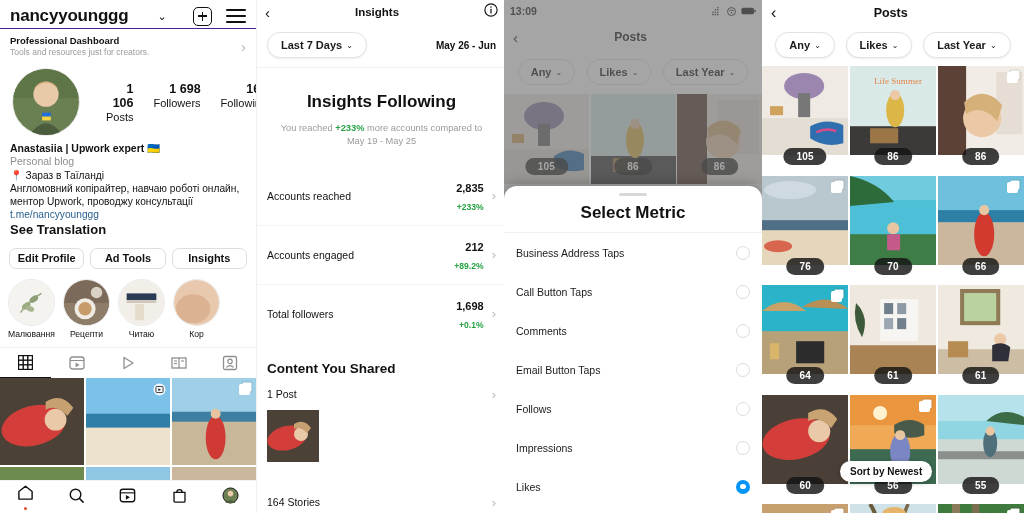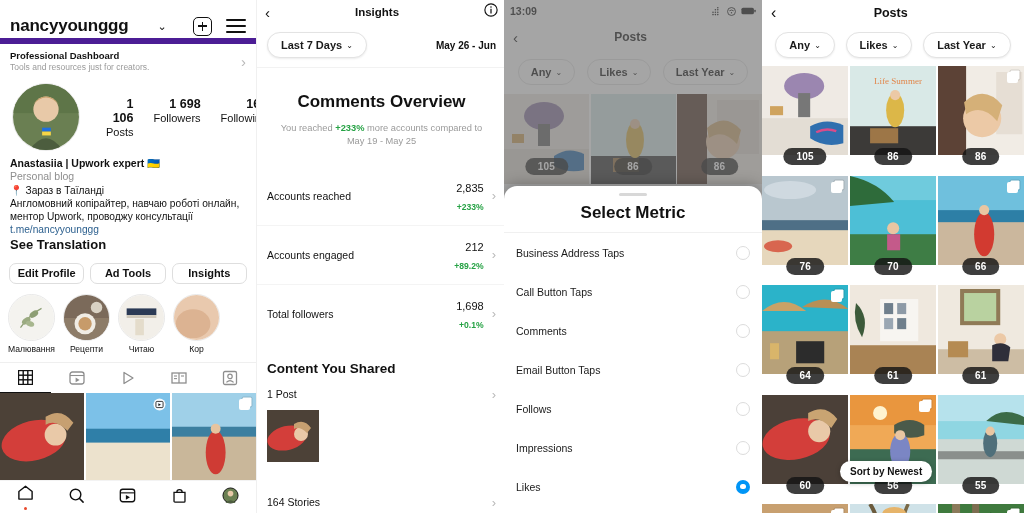--- a/index.html
+++ b/index.html
@@ -22,33 +22,33 @@
   }
   .caret { font-size: 8px; font-weight: normal; }
   .btn-outline {
     border: 1px solid #dedede; border-radius: 7px; background: #fff;
     font-size: 11px; font-weight: bold; color: #111;
     display: flex; align-items: center; justify-content: center; height: 21px;
   }
 
   
   #panel1 { left: 0; width: 256px; }
-  .p1-top { display: flex; align-items: center; padding: 16px 10px 2px 10px; gap: 24px; }
+  .p1-top { display: flex; align-items: center; padding: 6px 10px 2px 10px; gap: 24px; }
   .p1-user { font-size: 17px; font-weight: bold; color: #111; letter-spacing: -0.2px; }
   .p1-user-caret { font-size: 11px; margin-left: 5px; color: #111; font-weight: 400; }
   .p1-top-icons { margin-left: auto; display: flex; align-items: center; gap: 14px; }
   .ico-plus { width: 19px; height: 19px; border: 1.6px solid #111; border-radius: 5px;
       position: relative; }
   .ico-plus:before, .ico-plus:after { content: ""; position: absolute; background: #111; }
   .ico-plus:before { left: 4px; right: 4px; top: 7.6px; height: 1.6px; }
   .ico-plus:after { top: 4px; bottom: 4px; left: 7.6px; width: 1.6px; }
   .ico-burger { width: 20px; height: 14px; display: flex; flex-direction: column; justify-content: space-between; }
   .ico-burger span { display: block; height: 1.8px; background: #111; border-radius: 2px; }
 
-  .p1-dash { border-top: 6px solid #4c1d95; padding: 6px 10px 7px 10px; display: flex; align-items: center; }
+  .p1-dash { border-top: 1px solid #4c1d95; padding: 6px 10px 7px 10px; display: flex; align-items: center; }
   .p1-dash-t { font-size: 9.5px; font-weight: bold; color: #111; }
   .p1-dash-s { font-size: 8.5px; color: #9a9a9a; margin-top: 1px; }
 
   .p1-idrow { display: flex; align-items: center; padding: 4px 12px 2px 12px; }
   .avatar {
     width: 68px; height: 68px; border-radius: 50%; overflow: hidden;
     border: 1px solid #eaeaea; flex: none; position: relative;
   }
   .p1-stats { display: flex; flex: 1; justify-content: space-around; margin-left: 6px; }
   .p1-stat { text-align: right; margin-left: 20px; }
@@ -88,21 +88,21 @@
   .p2-head { display: flex; align-items: center; height: 24px; padding: 0 8px; }
   .p2-title { flex: 1; text-align: center; font-size: 11.5px; font-weight: bold; color: #111; }
   .p2-filters { display: flex; align-items: center; padding: 8px 10px 9px 10px; border-bottom: 1px solid #f2f2f2; }
   .p2-range { margin-left: auto; font-size: 10px; font-weight: bold; color: #111; white-space: nowrap; }
   .p2-ovr-title { text-align: center; font-size: 17px; font-weight: bold; color: #111; margin-top: 24px; }
   .p2-ovr-sub { text-align: center; font-size: 9.3px; color: #9a9a9a; line-height: 1.45; margin: 10px 14px 0 14px; }
   .grn { color: #25a244; font-weight: bold; }
   .p2-metric { display: flex; align-items: center; padding: 11px 10px 11px 10px; border-bottom: 1px solid #f4f4f4; }
   .p2-metric .mlbl { font-size: 10.5px; color: #111; }
   .p2-metric .mval { margin-left: auto; text-align: right; }
-  .p2-metric .mnum { font-size: 11px; font-weight: normal; color: #111; margin-top: 31px; }
+  .p2-metric .mnum { font-size: 11px; font-weight: bold; color: #111; margin-top: 31px; }
   .p2-metric .mdelta { font-size: 8.6px; color: #25a244; font-weight: bold; }
   .p2-metric .chev-right { margin-left: 8px; }
   .p2-sec { font-size: 13.5px; font-weight: bold; color: #111; padding: 18px 10px 0 10px; }
   .p2-row { display: flex; align-items: center; padding: 11px 10px 4px 10px; gap: 48px; }
   .p2-row .rlbl { font-size: 10.5px; color: #111; }
   .p2-row .chev-right { margin-left: auto; }
   .p2-thumb { width: 52px; height: 52px; margin: 4px 10px 0 10px; overflow: hidden; position: relative; }
 
   
   #panel3 { left: 504px; width: 258px; background: #0e0e0e; }
@@ -416,21 +416,21 @@
     </div>
 
     <div class="p2-filters">
       <div class="chip" style="box-shadow:0 1px 2px rgba(0,0,0,.08);padding:6px 13px;font-size:11px;">
         <span>Last 7 Days</span>
         <span class="caret">⌄</span>
       </div>
       <div class="p2-range">May 26 - Jun</div>
     </div>
 
-    <div class="p2-ovr-title">Comments Overview</div>
+    <div class="p2-ovr-title">Insights Following</div>
     <div class="p2-ovr-sub">
       <span>You reached </span><span class="grn">+233%</span><span> more accounts compared to May 19 - May 25</span>
     </div>
 
     <div style="margin-top:18px;">
       <div class="p2-metric">
         <span class="mlbl">Accounts reached</span>
         <span class="mval">
           <span class="mnum">2,835</span><br>
           <span class="mdelta">+233%</span>

